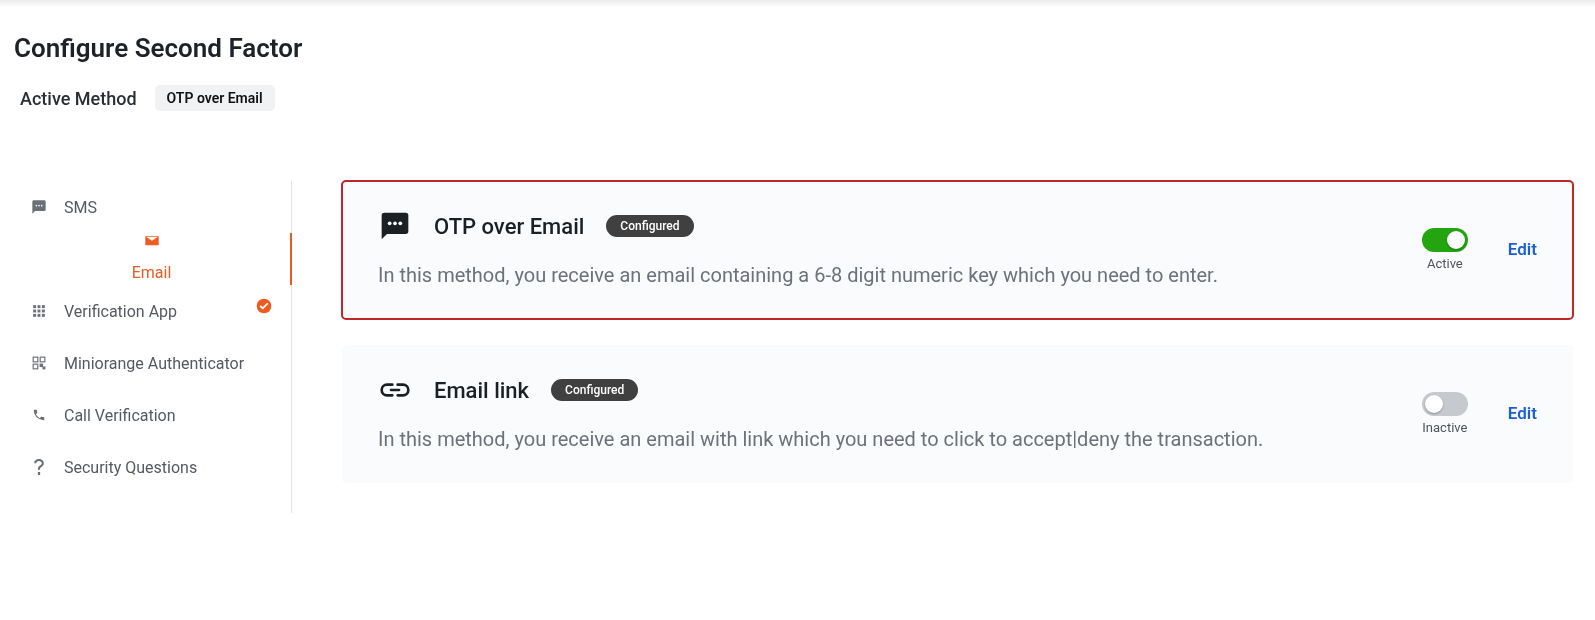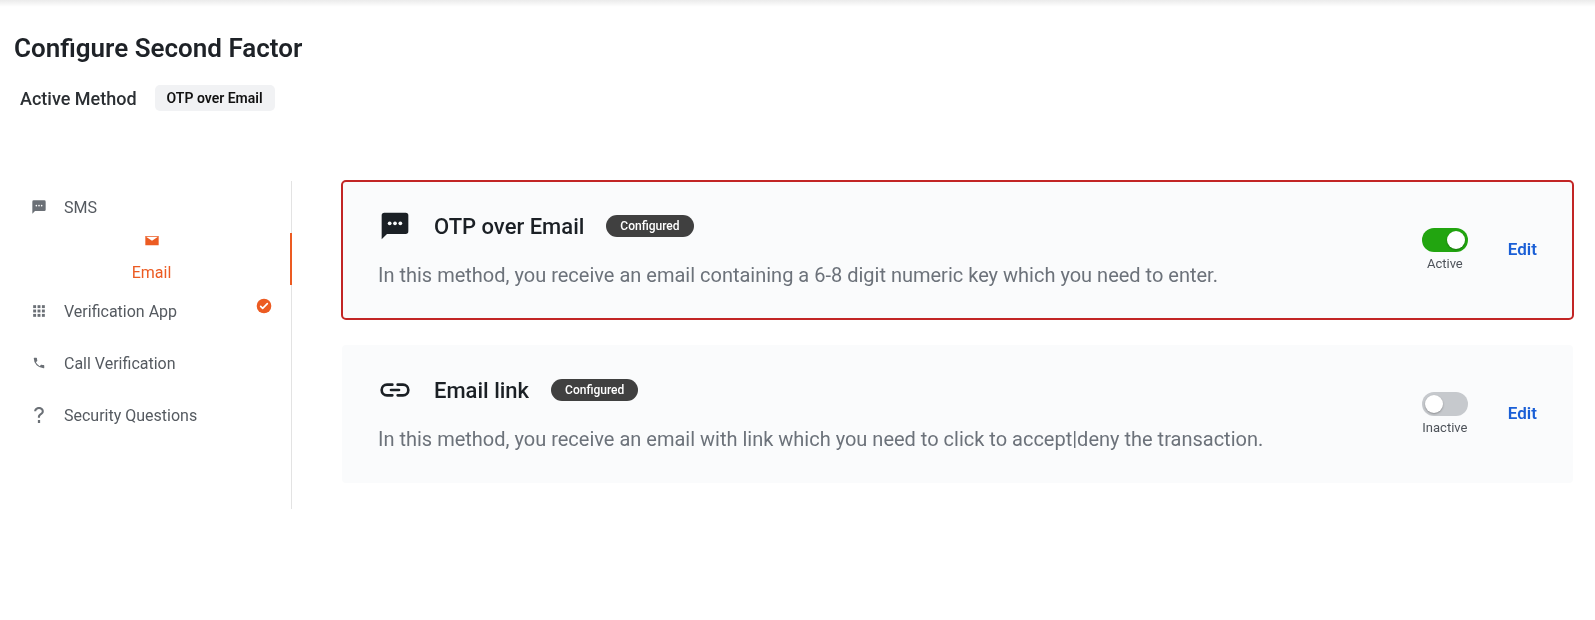--- a/index.html
+++ b/index.html
@@ -244,20 +244,32 @@
               <rect x="9.5" y="9.5" width="5" height="5"></rect>
               <rect x="17" y="9.5" width="5" height="5"></rect>
               <rect x="2" y="17" width="5" height="5"></rect>
               <rect x="9.5" y="17" width="5" height="5"></rect>
               <rect x="17" y="17" width="5" height="5"></rect>
             </svg>
         </span>
         <span>Verification App</span>
       </div>
 
+      <div class="sidebar-item">
+        <span class="icon">
+          <svg width="14" height="14" viewBox="0 0 24 24" fill="none" stroke="#6b7076" stroke-width="2">
+              <rect x="2" y="2" width="8" height="8"></rect>
+              <rect x="14" y="2" width="8" height="8"></rect>
+              <rect x="2" y="14" width="8" height="8"></rect>
+              <rect x="14" y="14" width="4" height="4" fill="#6b7076"></rect>
+              <rect x="19" y="19" width="3" height="3" fill="#6b7076"></rect>
+            </svg>
+        </span>
+        <span>Miniorange Authenticator</span>
+      </div>
 
       <div class="sidebar-item">
         <span class="icon">
           <svg width="14" height="14" viewBox="0 0 24 24" fill="#6b7076">
               <path d="M6.6 10.8a15 15 0 0 0 6.6 6.6l2.2-2.2a1 1 0 0 1 1-.24 11.4 11.4 0 0 0 3.6.58 1 1 0 0 1 1 1V20a1 1 0 0 1-1 1A17 17 0 0 1 3 4a1 1 0 0 1 1-1h3.5a1 1 0 0 1 1 1 11.4 11.4 0 0 0 .58 3.6 1 1 0 0 1-.25 1z"></path>
             </svg>
         </span>
         <span>Call Verification</span>
       </div>
 

